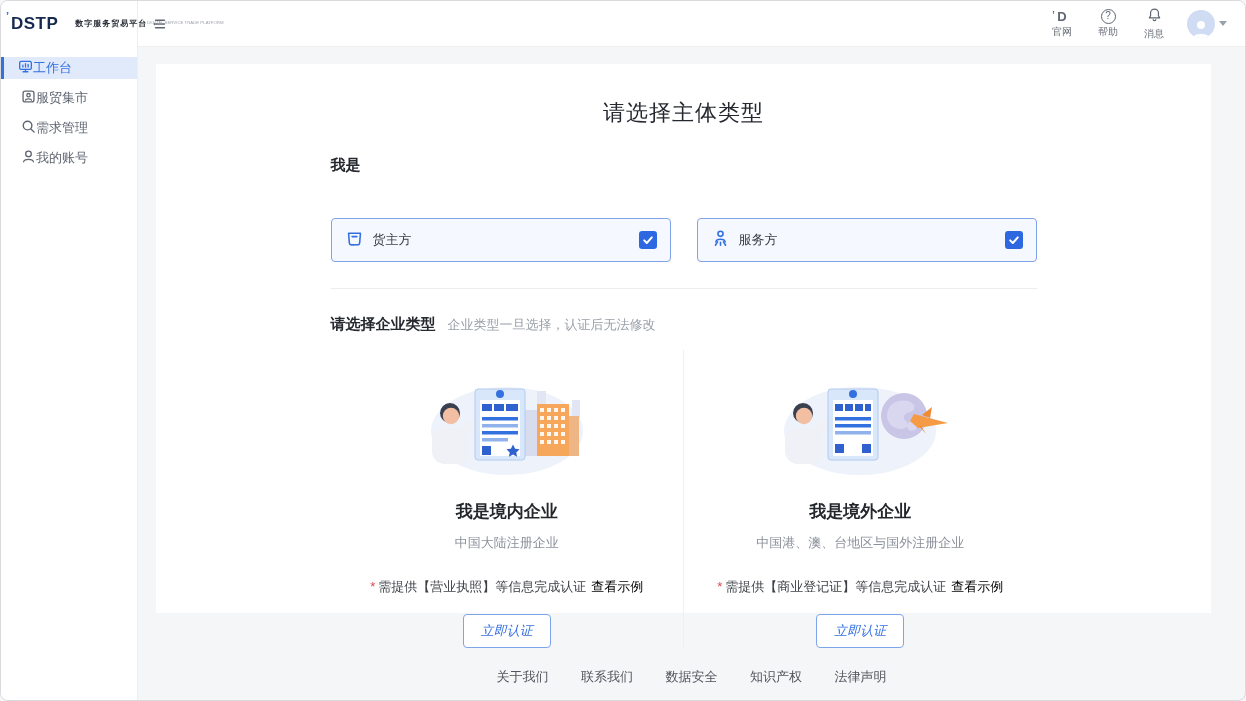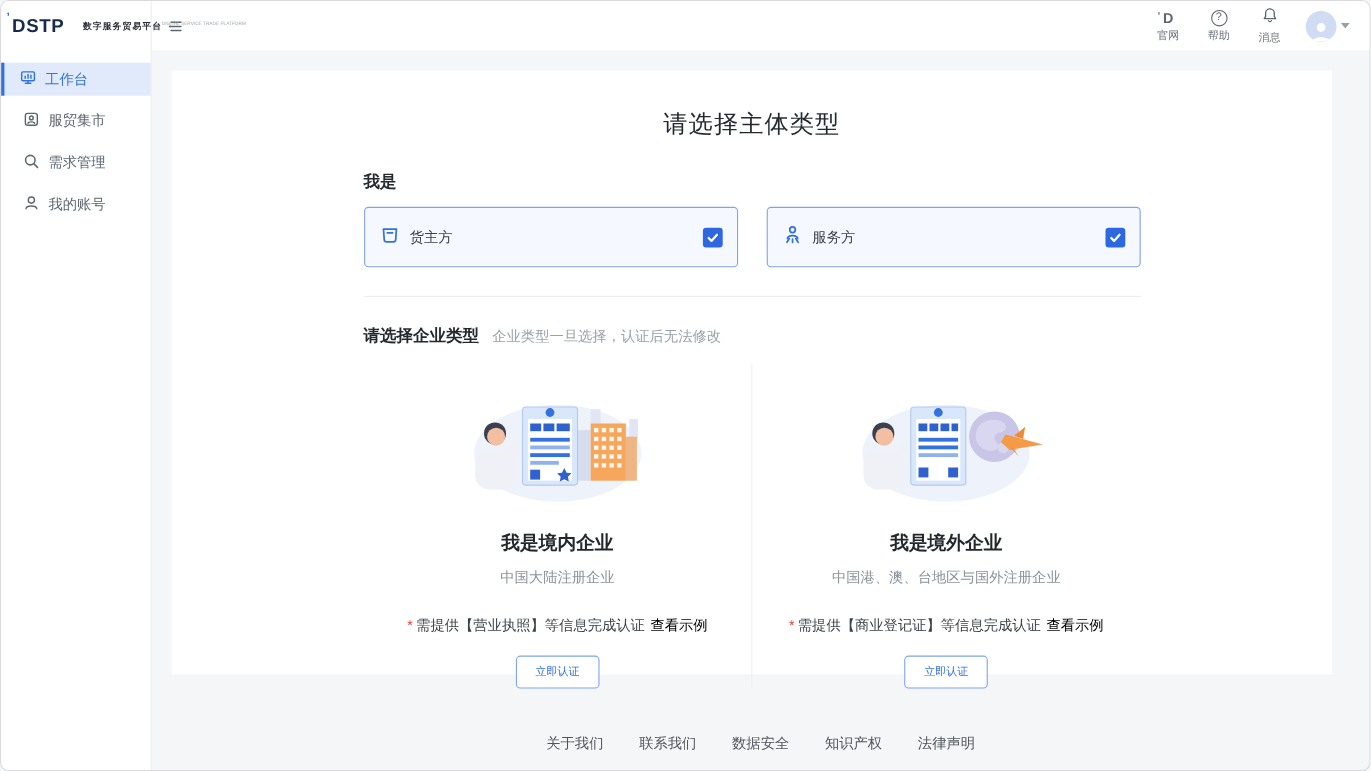--- a/index.html
+++ b/index.html
@@ -12,21 +12,21 @@
 
   
   .sidebar { position:absolute; left:0; top:0; width:137px; height:100%; background:#fff; border-right:1px solid #ededf1; z-index:3; }
   .logo { height:46px; display:flex; align-items:center; padding-left:10px; gap:5px; }
   .logo-mark { font-weight:bold; font-size:17px; color:#16294e; position:relative; letter-spacing:.5px; }
   .logo-mark .spark { color:#2f6be6; font-size:11px; position:absolute; top:-4px; left:-5px; }
   .logo-text { display:flex; flex-direction:row; line-height:1.15;margin-left:12px; }
   .logo-cn { font-size:8px; font-weight:bold; color:#2b2f38; letter-spacing:1px; white-space:nowrap; }
   .logo-en { font-size:6px; color:#a0a4ad; transform:scale(.72); transform-origin:left center; white-space:nowrap; }
   .menu { margin-top:10px; }
-  .menu-item { height:30px; display:flex; align-items:center; gap:8px; padding-left:17px; margin-bottom:8px;
+  .menu-item { height:22px; display:flex; align-items:center; padding-left:17px; margin-bottom:8px;
                font-size:13px; color:#5f6671; cursor:pointer; border-left:3px solid transparent; }
   .menu-item svg { flex:0 0 auto; }
   .menu-item.active { background:#e1eafb; color:#3370e0; border-left-color:#3370e0; padding-left:14px; }
 
   
   .topbar { position:absolute; left:137px; right:0; top:0; height:46px; background:#fff; border-bottom:1px solid #f0f0f3;
             display:flex; align-items:center; justify-content:space-between; padding:0 18px 0 14px; z-index:2; }
   .collapse-btn { color:#5f6671; display:flex; align-items:center; cursor:pointer; }
   .topbar-right { display:flex; align-items:center; gap:20px; }
   .tb-action { display:flex; flex-direction:column; align-items:center; gap:1px; color:#5f6671; cursor:pointer; min-width:26px; }
@@ -38,39 +38,39 @@
   .avatar { width:28px; height:28px; border-radius:50%; background:#cfdcf4; display:flex; align-items:flex-end; justify-content:center; overflow:hidden; }
   .caret { width:0; height:0; border-left:4px solid transparent; border-right:4px solid transparent; border-top:5px solid #9aa0a8; }
 
   
   .content { position:absolute; left:137px; top:46px; right:0; bottom:0; }
   .card { margin:17px 34px 0 18px; height:549px; background:#fff; padding-top:34px; }
   .page-title { text-align:center; font-size:22px; font-weight:normal; color:#25282e; letter-spacing:1px; }
   .inner { width:706px; margin:0 auto; }
   .role-label { margin-top:28px; font-size:15px; font-weight:bold; color:#25282e; }
   .role-cards { display:flex; gap:26px; margin-top:13px; }
-  .role-card { flex:1; height:55px; background:#f5f9ff; border:1px solid #7fa2e8; border-radius:4px;
-               display:flex; align-items:center; padding:0 13px; cursor:pointer; }
+  .role-card { flex:1; height:44px; background:#f5f9ff; border:1px solid #7fa2e8; border-radius:4px;
+               display:flex; align-items:center; padding:0 13px; cursor:pointer;margin-top:30px; }
   .role-card .role-name { font-size:13px; color:#3c3f45; margin-left:9px; }
   .checkbox { margin-left:auto; width:18px; height:18px; background:#2e68e0; border-radius:3px;
               display:flex; align-items:center; justify-content:center; cursor:pointer; }
   .divider { border-top:1px solid #ebedf0; margin-top:26px; }
   .ent-row { margin-top:26px; display:flex; align-items:baseline; gap:12px; }
   .ent-label { font-size:15px; font-weight:bold; color:#25282e; }
   .ent-hint { font-size:13px; color:#9aa0a8; }
   .panels { display:flex; margin-top:16px; }
   .panel { flex:1; text-align:center; padding-top:24px; }
   .panel + .panel { border-left:1px solid #f0f0f3; }
   .panel-title { margin-top:16px; font-size:17px; font-weight:bold; color:#23262b; }
   .panel-sub { margin-top:11px; font-size:13px; color:#8b909a; }
   .panel-note { margin-top:26px; font-size:13px; color:#3c3f45; }
   .panel-note .req { color:#e54545; margin-right:3px; }
   .panel-note .link { color:#000000; text-decoration:none; margin-left:5px; cursor:pointer; }
   .auth-btn { margin-top:18px; padding:7px 17px; background:#fff; border:1px solid #7ea4ec; border-radius:4px;
-              color:#3370e0; font-size:10px; font-family:inherit; cursor:pointer; }
+              color:#3370e0; font-size:13px; font-family:inherit; cursor:pointer;font-style:italic; }
 
   
   .footer { position:absolute; left:0; right:0; top:620px; text-align:center; }
   .footer a { font-size:13px; color:#51555c; text-decoration:none; margin:0 14px; cursor:pointer; }
 </style>
 </head>
 <body>
 
 <div class="app">
 

